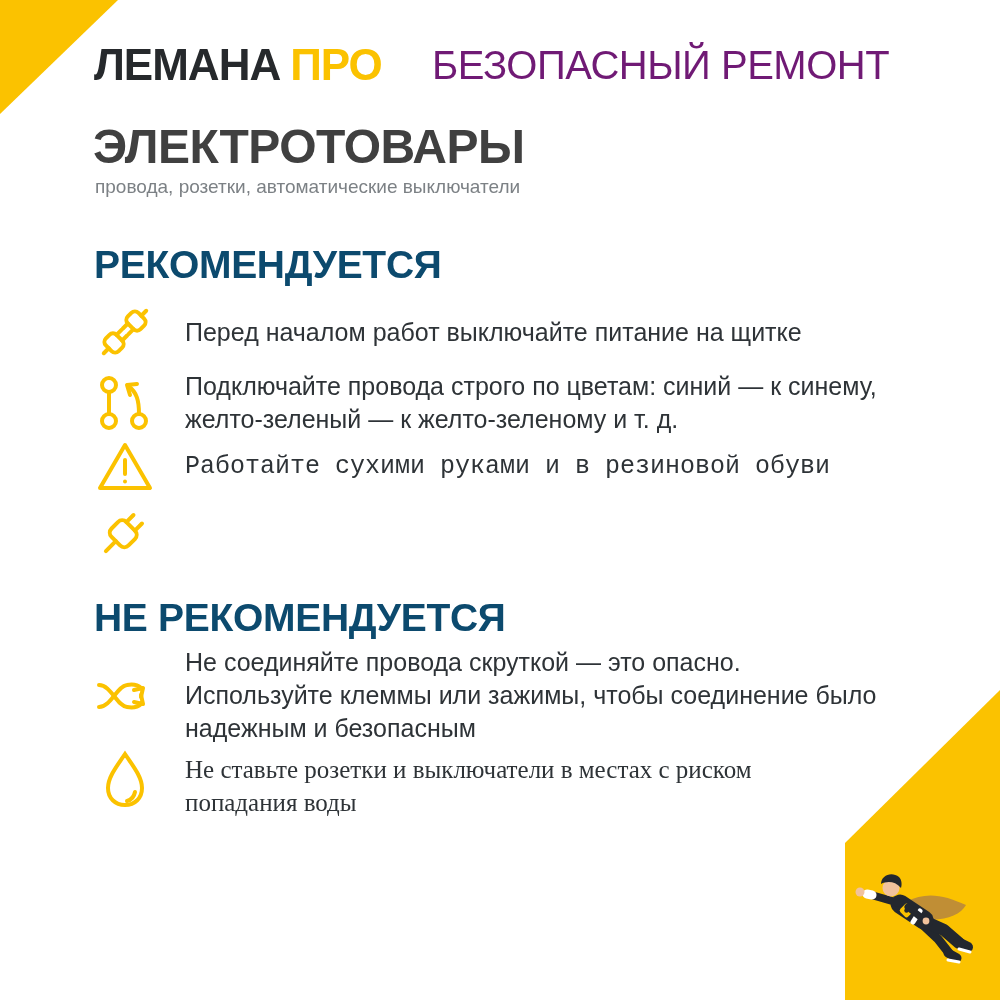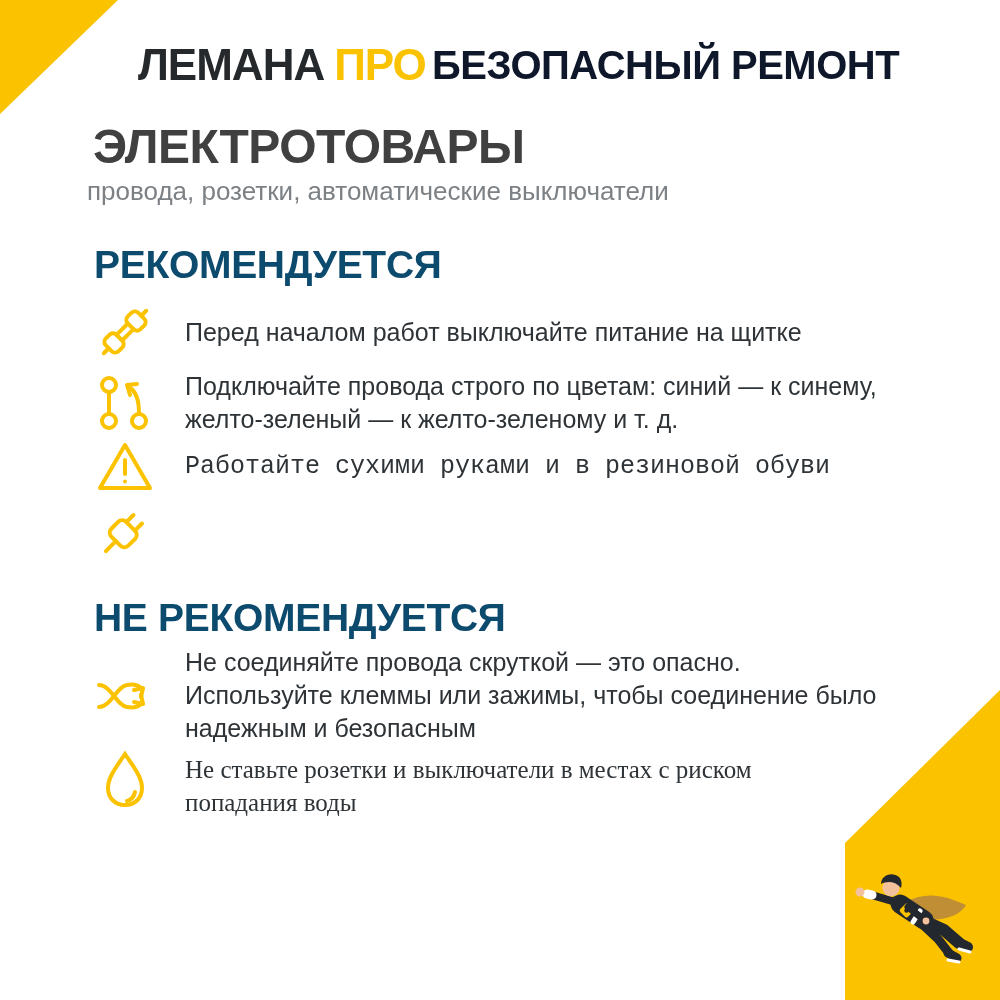--- a/index.html
+++ b/index.html
@@ -13,37 +13,36 @@
     position: absolute; left: 0; top: 0; width: 0; height: 0;
     border-top: 114px solid #FBC200; border-right: 118px solid transparent;
   }
   .corner-br { position: absolute; left: 845px; top: 688px; }
 
   
   .logo {
     position: absolute; left: 94px; top: 40px;
     font-size: 44px; font-weight: 800; letter-spacing: -1px;
     white-space: nowrap;
-    margin-left: 44px;
   }
   .logo-dark { color: #26292C; }
   .logo-yellow { color: #FBC200; margin-left: 10px; }
   .header-title {
     position: absolute; left: 432px; top: 43px;
-    font-size: 40px; font-weight: 700; color: #0f172a; letter-spacing: -0.5px;
+    font-size: 40px; font-weight: 400; color: #701a75; letter-spacing: -0.5px;
     white-space: nowrap;
   }
 
   .page-title {
     position: absolute; left: 93px; top: 119px;
     font-size: 48px; font-weight: 800; color: #404040; letter-spacing: -0.5px;
   }
   .page-subtitle {
-    position: absolute; left: 87px; top: 176px;
-    font-size: 26px; font-weight: 400; color: #7C8185;
+    position: absolute; left: 95px; top: 176px;
+    font-size: 19px; font-weight: 400; color: #7C8185;
   }
 
   .section-heading {
     position: absolute; left: 94px;
     font-size: 39px; font-weight: 800; color: #0c4a6e; letter-spacing: -0.3px;
   }
   .sh-1 { top: 243px; }
   .sh-2 { top: 596px; }
 
   .item-icon { position: absolute; left: 93px; width: 64px; height: 64px; }

